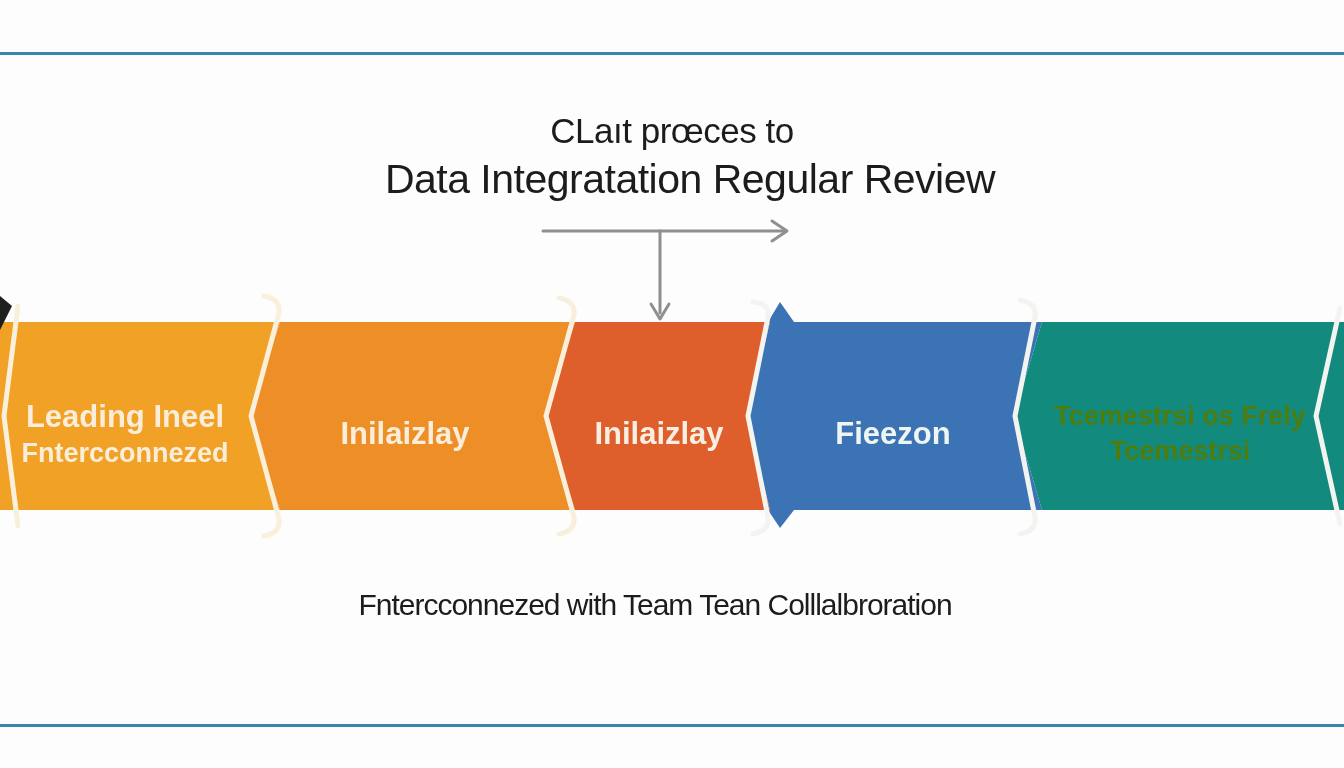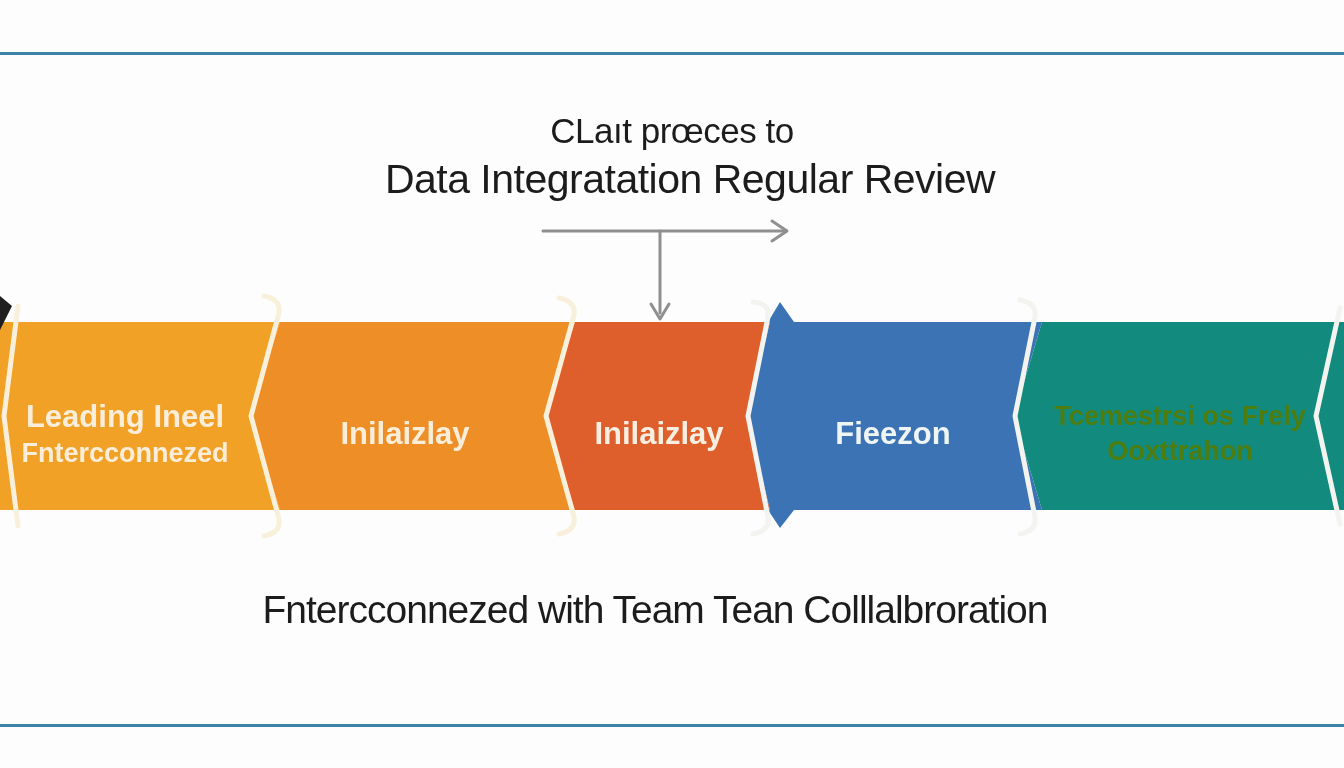--- a/index.html
+++ b/index.html
@@ -35,21 +35,21 @@
   .stage-label .l-main { font-size: 31px; }
   .stage-label .l-sub  { font-size: 27px; }
   .sl-1 { left: 0px;    width: 250px; }
   .sl-2 { left: 265px;  width: 280px; }
   .sl-3 { left: 560px;  width: 198px; }
   .sl-4 { left: 758px;  width: 270px; }
   .sl-5 { left: 1030px; width: 300px; }
 
   .caption {
     position: absolute; top: 588px; left: 0; width: 1310px;
-    text-align: center; font-size: 39px; color: #1c1c1c; letter-spacing: -1px;
+    text-align: center; font-size: 30px; color: #1c1c1c; letter-spacing: -1px;
   }
 </style>
 </head>
 <body>
 
 <div class="page">
 
   <div class="rule rule-top" style="background-color: rgb(61, 132, 171);"></div>
 
   <div class="title">
@@ -103,21 +103,21 @@
       <span class="l-main">Inilaizlay</span>
     </div>
     <div class="stage-label sl-3" style="color: rgb(248, 239, 226);">
       <span class="l-main">Inilaizlay</span>
     </div>
     <div class="stage-label sl-4" style="color: rgb(239, 245, 243);">
       <span class="l-main">Fieezon</span>
     </div>
     <div class="stage-label sl-5" style="color: #4d7c0f;">
       <span class="l-sub">Tcemestrsi os Frely</span>
-      <span class="l-sub">Ooxttrahon</span>
+      <span class="l-sub">Tcemestrsi</span>
     </div>
   </div>
 
   <div class="caption">Fntercconnezed with Team Tean Colllalbroration</div>
 
   <div class="rule rule-bottom" style="background-color: rgb(61, 132, 171);"></div>
 
 </div>
 
 </body></html>

